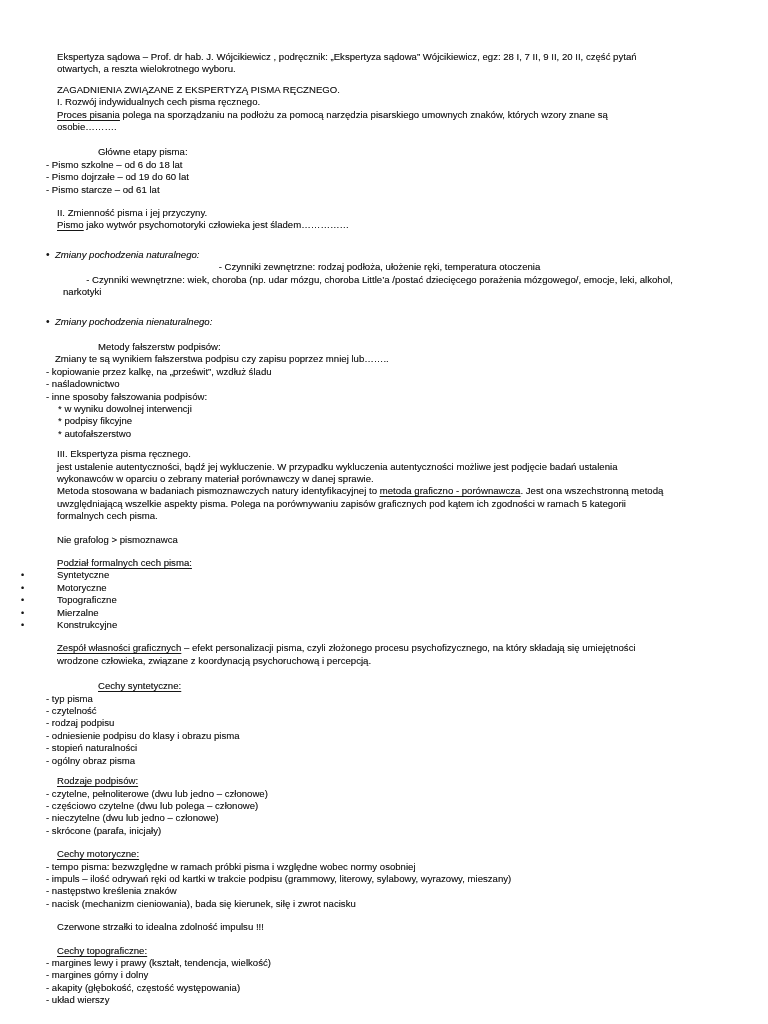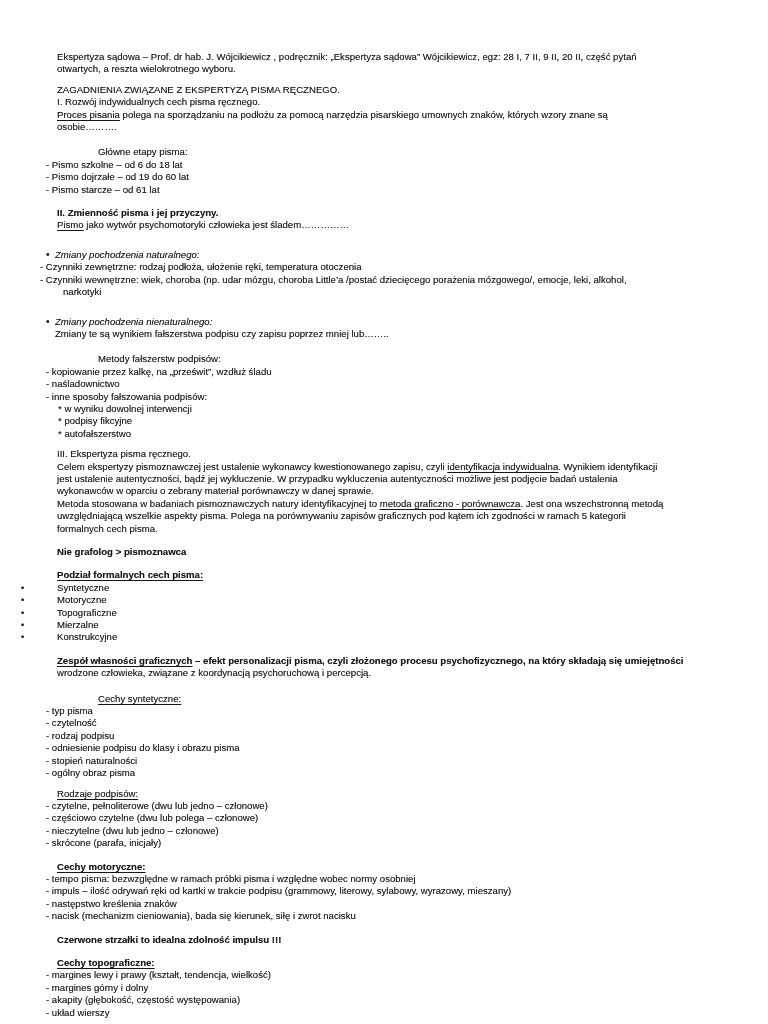--- a/index.html
+++ b/index.html
@@ -23,31 +23,31 @@
   }
   .line {
     white-space: pre;
     min-height: 12.4px;
   }
   
   .ind-m       { padding-left: 57px; }
   .ind-dash    { padding-left: 46px; }
   .ind-dotline { padding-left: 46px; font-style: italic; }
   .ind-dottext { padding-left: 55px; }
-  .ind-sub     { padding-left: 40px; }
+  .ind-sub     { padding-left: 40px; text-align: center; }
   .ind-sub2    { padding-left: 63px; }
   .ind-star    { padding-left: 58px; }
   .ind-outer   { padding-left: 21px; }
   
   .bullet { display: inline-block; }
   .bullet.dot   { width: 9px;  font-size: 10px; }
   .bullet.outer { width: 36px; font-size: 9px; }
   
   .sp-s  { margin-top: 8px; }
-  .sp-m  { margin-top: 11px; font-weight: bold; }
+  .sp-m  { margin-top: 11px; }
   .sp-l  { margin-top: 13px; margin-left: 41px; }
   .sp-xl { margin-top: 17px; }
   
   .u { text-decoration: underline; text-underline-offset: 1.5px; }
 </style>
 </head>
 <body>
 
 <div class="page">
   <div id="doc">
@@ -61,30 +61,29 @@
       <div class="line ind-dash"><span>- Pismo szkolne – od 6 do 18 lat</span></div>
       <div class="line ind-dash"><span>- Pismo dojrzałe – od 19 do 60 lat</span></div>
       <div class="line ind-dash"><span>- Pismo starcze – od 61 lat</span></div>
       <div class="line ind-m sp-m"><span>II. Zmienność pisma i jej przyczyny.</span></div>
       <div class="line ind-m"><span class="u">Pismo</span><span> jako wytwór psychomotoryki człowieka jest śladem……………</span></div>
       <div class="line ind-dotline sp-xl"><span class="bullet dot">•</span><span>Zmiany pochodzenia naturalnego:</span></div>
       <div class="line ind-sub"><span>- Czynniki zewnętrzne: rodzaj podłoża, ułożenie ręki, temperatura otoczenia</span></div>
       <div class="line ind-sub"><span>- Czynniki wewnętrzne: wiek, choroba (np. udar mózgu, choroba Little’a /postać dziecięcego porażenia mózgowego/, emocje, leki, alkohol,</span></div>
       <div class="line ind-sub2"><span>narkotyki</span></div>
       <div class="line ind-dotline sp-xl"><span class="bullet dot">•</span><span>Zmiany pochodzenia nienaturalnego:</span></div>
+      <div class="line ind-m sp-l"><span>Metody fałszerstw podpisów:</span></div>
       <div class="line ind-dottext"><span>Zmiany te są wynikiem fałszerstwa podpisu czy zapisu poprzez mniej lub……..</span></div>
-      <div class="line ind-m sp-l"><span>Metody fałszerstw podpisów:</span></div>
       <div class="line ind-dash"><span>- kopiowanie przez kalkę, na „prześwit”, wzdłuż śladu</span></div>
       <div class="line ind-dash"><span>- naśladownictwo</span></div>
       <div class="line ind-dash"><span>- inne sposoby fałszowania podpisów:</span></div>
       <div class="line ind-star"><span>* w wyniku dowolnej interwencji</span></div>
       <div class="line ind-star"><span>* podpisy fikcyjne</span></div>
       <div class="line ind-star"><span>* autofałszerstwo</span></div>
       <div class="line ind-m sp-s"><span>III. Ekspertyza pisma ręcznego.</span></div>
-      <div class="line ind-m"><span>Celem ekspertyzy pismoznawczej jest ustalenie wykonawcy kwestionowanego zapisu, czyli </span><span class="u">identyfikacja indywidualna</span><span>. Wynikiem identyfikacji</span></div>
       <div class="line ind-m"><span>jest ustalenie autentyczności, bądź jej wykluczenie. W przypadku wykluczenia autentyczności możliwe jest podjęcie badań ustalenia</span></div>
       <div class="line ind-m"><span>wykonawców w oparciu o zebrany materiał porównawczy w danej sprawie.</span></div>
       <div class="line ind-m"><span>Metoda stosowana w badaniach pismoznawczych natury identyfikacyjnej to </span><span class="u">metoda graficzno - porównawcza</span><span>. Jest ona wszechstronną metodą</span></div>
       <div class="line ind-m"><span>uwzględniającą wszelkie aspekty pisma. Polega na porównywaniu zapisów graficznych pod kątem ich zgodności w ramach 5 kategorii</span></div>
       <div class="line ind-m"><span>formalnych cech pisma.</span></div>
       <div class="line ind-m sp-m"><span>Nie grafolog &gt; pismoznawca</span></div>
       <div class="line ind-m sp-m"><span class="u">Podział formalnych cech pisma:</span></div>
       <div class="line ind-outer"><span class="bullet outer">•</span><span>Syntetyczne</span></div>
       <div class="line ind-outer"><span class="bullet outer">•</span><span>Motoryczne</span></div>
       <div class="line ind-outer"><span class="bullet outer">•</span><span>Topograficzne</span></div>

